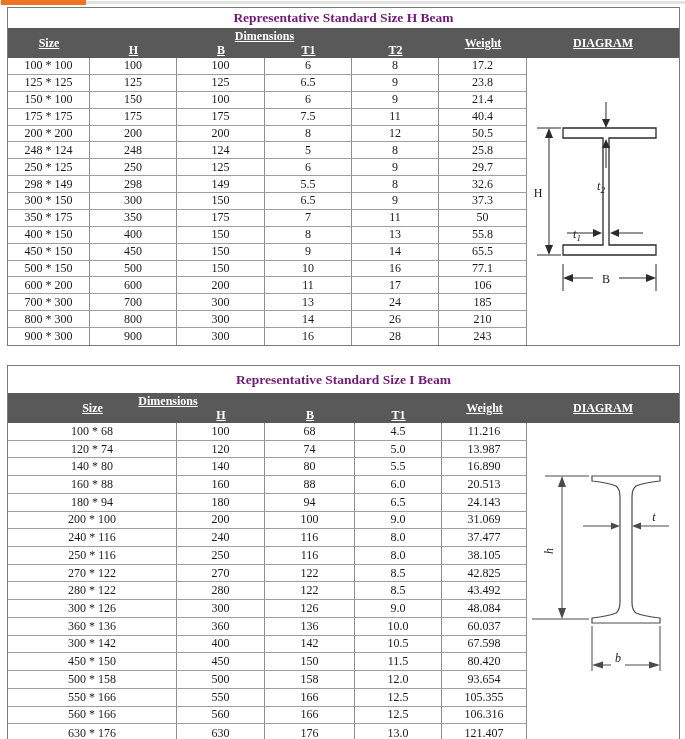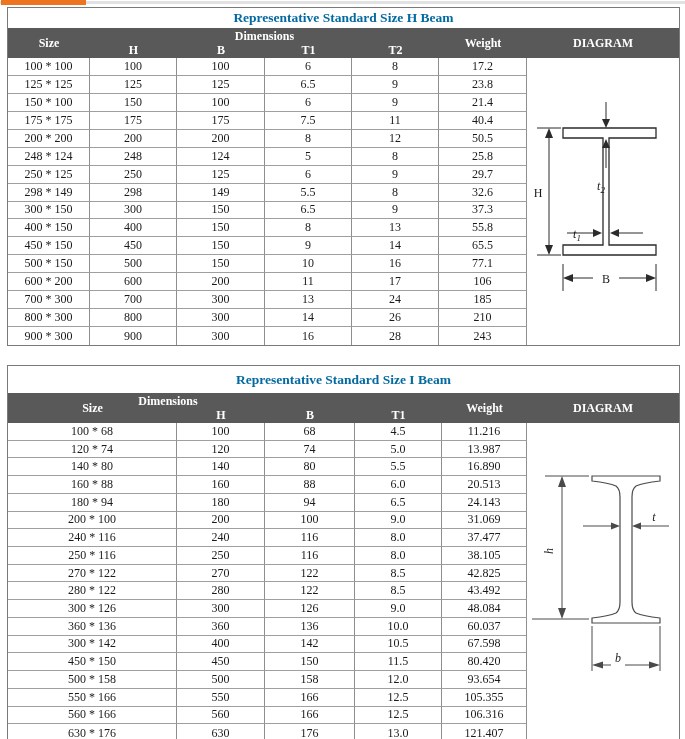--- a/index.html
+++ b/index.html
@@ -10,28 +10,28 @@
   
   .progress-track{position:absolute;top:1px;left:0;width:685px;height:3px;background:#e2e2e2;}
   .progress-fill{position:absolute;top:0;left:1px;width:85px;height:5px;background:#ee7420;}
 
   
   .beam-table{position:absolute;left:7px;width:671px;border:1px solid #7a7a7a;background:#fff;}
   #h-beam-table{top:7px;}
   #i-beam-table{top:365px;}
 
   .table-title{display:flex;align-items:center;justify-content:center;
-    font-weight:bold;font-size:13.5px;color:#0369a1;}
+    font-weight:bold;font-size:13.5px;color:#701a75;}
   .title-h{height:20px;}
   .title-i{height:27px;}
 
   .thead{position:relative;background:#595959;color:#ffffff;font-weight:bold;
     font-size:12px;height:30px;}
   .thead .cell{position:absolute;display:flex;align-items:center;justify-content:center;
-    white-space:nowrap;}
+    white-space:nowrap;text-decoration:underline;}
 
   .tbody-wrap{display:flex;justify-content:space-between;}
   table.data{border-collapse:separate;border-spacing:0;table-layout:fixed;width:519px;}
   table.data td{
     box-sizing:border-box;padding:0;text-align:center;vertical-align:middle;
     font-size:12px;border-right:1px solid #8e8e8e;border-bottom:1px solid #9f9f9f;
     overflow:hidden;white-space:nowrap;
   }
   table.data tr:last-child td{border-bottom:none;}
   .h-rows td{height:16.88px;}
@@ -146,20 +146,28 @@
           </tr>
           <tr>
             <td>300 * 150</td>
             <td>300</td>
             <td>150</td>
             <td>6.5</td>
             <td>9</td>
             <td>37.3</td>
           </tr>
           <tr>
+            <td>350 * 175</td>
+            <td>350</td>
+            <td>175</td>
+            <td>7</td>
+            <td>11</td>
+            <td>50</td>
+          </tr>
+          <tr>
             <td>400 * 150</td>
             <td>400</td>
             <td>150</td>
             <td>8</td>
             <td>13</td>
             <td>55.8</td>
           </tr>
           <tr>
             <td>450 * 150</td>
             <td>450</td>

